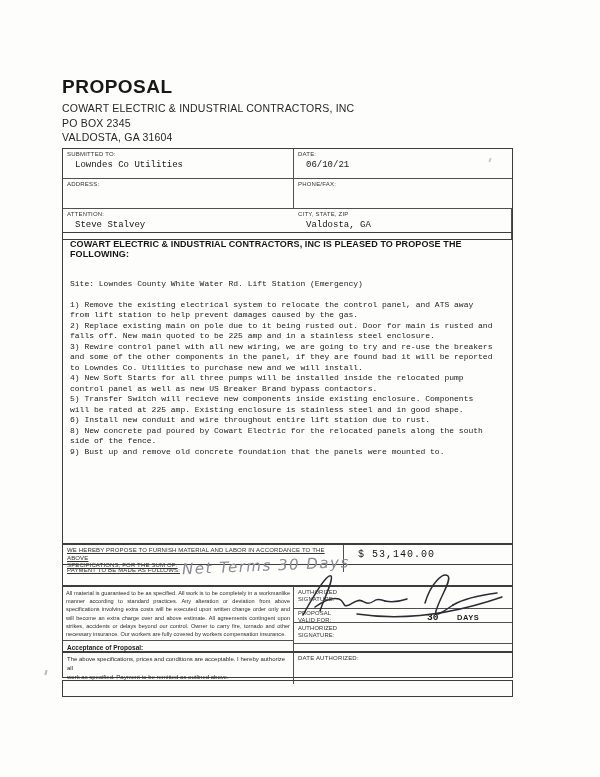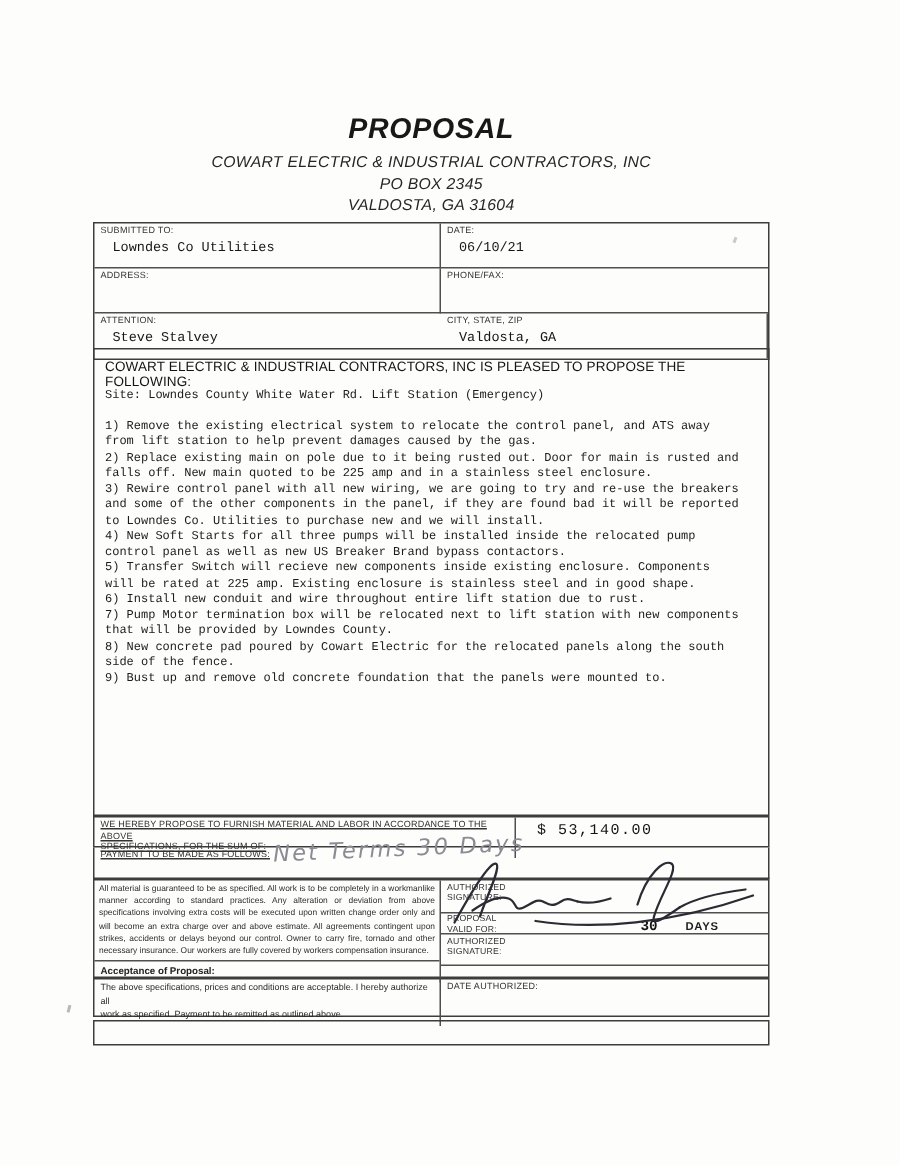--- a/index.html
+++ b/index.html
@@ -2,40 +2,40 @@
 <html><head>
 <meta charset="utf-8">
 <style>
   * { margin:0; padding:0; box-sizing:border-box; }
   html,body { background:#ffffff; }
   .page {
     position:relative; width:600px; height:777px; background:#fdfdfc;
     font-family:"Liberation Sans", sans-serif; color:#1f1f1f; overflow:hidden;
   }
   
-  .hdr { position:absolute; left:62px; top:76px; width:451px; text-align:center;font-style:italic; }
+  .hdr { position:absolute; left:62px; top:76px; width:451px; text-align:left; }
   .hdr-title { font-size:19px; font-weight:bold; letter-spacing:.5px; color:#181818; margin-bottom:4px; }
   .hdr-line  { font-size:10.5px; color:#262626; letter-spacing:.2px; margin-bottom:2.5px; }
   
   .info-grid {
     position:absolute; left:62px; top:148px; width:451px; height:92px;
     border:1.5px solid #3d3d3d; display:grid;
     grid-template-columns:231px 1fr; grid-template-rows:1fr 1fr 1fr;
   }
   .cell { padding:2px 4px; border-bottom:1px solid #4f4f4f; }
   .cell.left { border-right:1px solid #4f4f4f; }
   .cell.lastrow { border-bottom:none; }
   .flabel { font-size:6px; letter-spacing:.2px; color:#333; }
   .fvalue { font-family:"Liberation Mono", monospace; font-size:9px; color:#161616; margin:3px 0 0 8px; }
   
   .main-box {
     position:absolute; left:62px; top:232px; width:451px; height:312px;
     border:1.5px solid #3d3d3d; padding:6px 7px;
   }
-  .main-heading { font-size:9px; font-weight:normal; color:#141414; letter-spacing:.1px; margin-bottom:0; }
+  .main-heading { font-size:9px; font-weight:bold; color:#141414; letter-spacing:.1px; margin-bottom:20px; }
   .mono-body { font-family:"Liberation Mono", monospace; font-size:8px; line-height:10.5px; color:#1b1b1b; white-space:pre-wrap; }
   .site-line { margin-bottom:10px; }
   
   .sum-row {
     position:absolute; left:62px; top:544px; width:451px; height:21px;
     border:1.5px solid #3d3d3d; display:grid; grid-template-columns:281px 1fr;
   }
   .sum-left { padding:2px 4px; border-right:1px solid #4f4f4f; }
   .tiny-label { font-size:6px; line-height:7.6px; color:#333; letter-spacing:.15px; white-space:pre-line; text-decoration:underline; }
   .sum-amount { font-family:"Liberation Mono", monospace; font-size:10px; letter-spacing:1px; color:#141414; padding:4px 0 0 14px; }
@@ -127,22 +127,20 @@
     <div class="mono-body">2) Replace existing main on pole due to it being rusted out. Door for main is rusted and
 falls off. New main quoted to be 225 amp and in a stainless steel enclosure.</div>
     <div class="mono-body">3) Rewire control panel with all new wiring, we are going to try and re-use the breakers
 and some of the other components in the panel, if they are found bad it will be reported
 to Lowndes Co. Utilities to purchase new and we will install.</div>
     <div class="mono-body">4) New Soft Starts for all three pumps will be installed inside the relocated pump
 control panel as well as new US Breaker Brand bypass contactors.</div>
     <div class="mono-body">5) Transfer Switch will recieve new components inside existing enclosure. Components
 will be rated at 225 amp. Existing enclosure is stainless steel and in good shape.</div>
     <div class="mono-body">6) Install new conduit and wire throughout entire lift station due to rust.</div>
-    <div class="mono-body">7) Pump Motor termination box will be relocated next to lift station with new components
-that will be provided by Lowndes County.</div>
     <div class="mono-body">8) New concrete pad poured by Cowart Electric for the relocated panels along the south
 side of the fence.</div>
     <div class="mono-body">9) Bust up and remove old concrete foundation that the panels were mounted to.</div>
   </div>
 
   <div class="sum-row">
     <div class="sum-left">
       <div class="tiny-label">WE HEREBY PROPOSE TO FURNISH MATERIAL AND LABOR IN ACCORDANCE TO THE ABOVE
 SPECIFICATIONS, FOR THE SUM OF:</div>
     </div>

